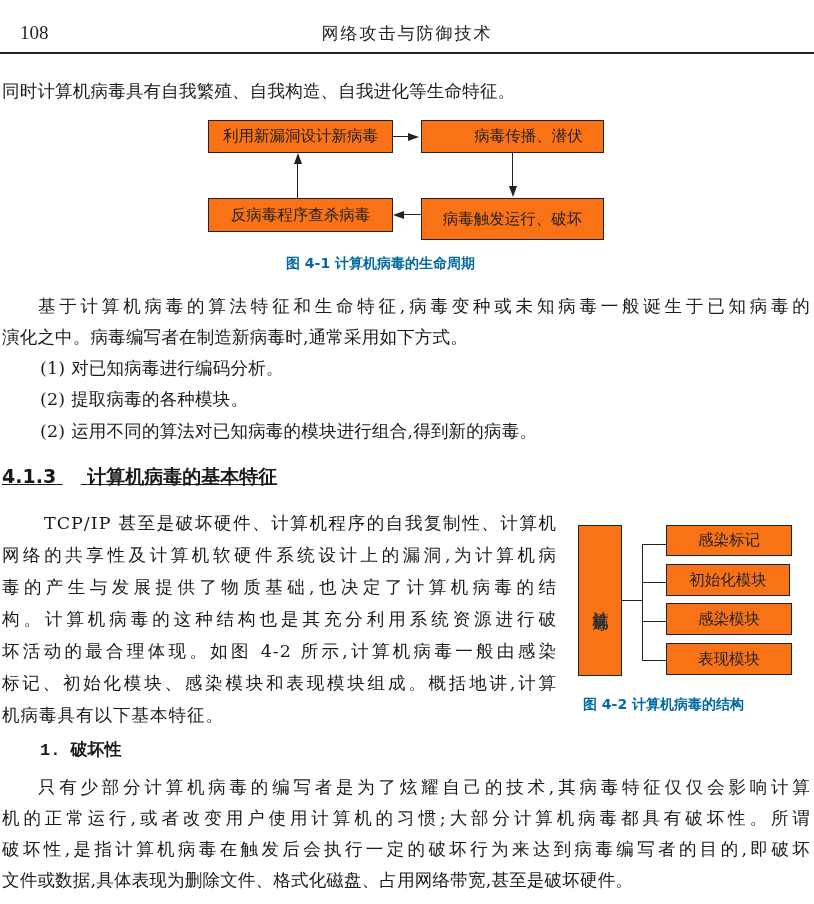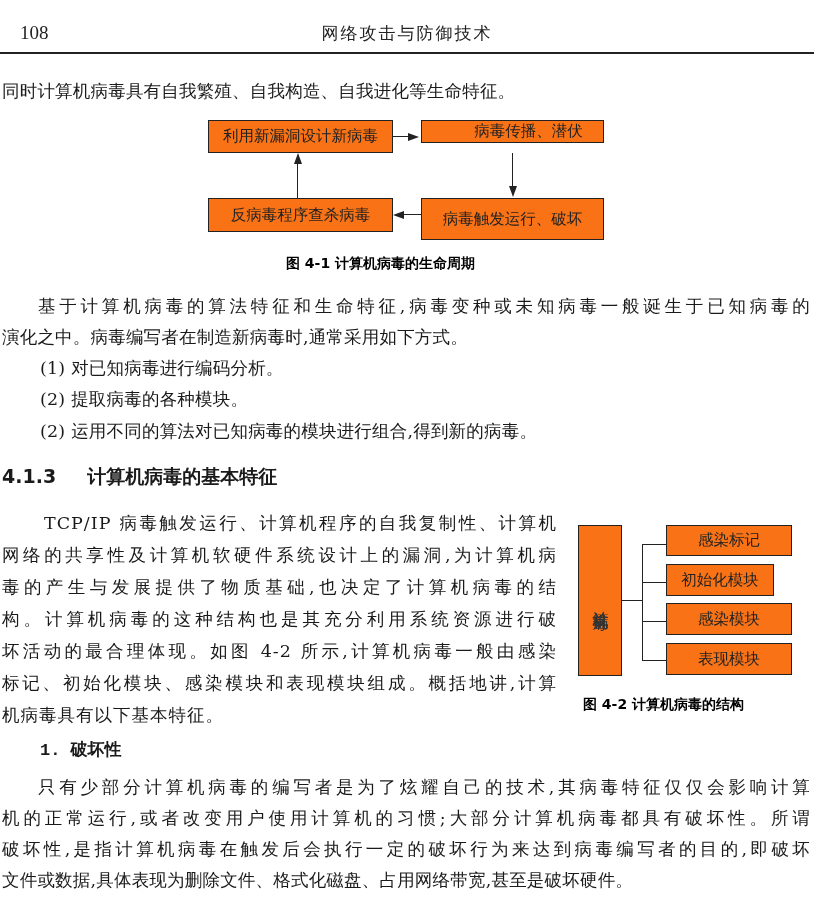--- a/index.html
+++ b/index.html
@@ -7,22 +7,22 @@
     width: 814px; height: 904px; position: relative; overflow: hidden;
     font-family: "DejaVu Serif", "Liberation Serif", serif;
     color: #1a1a1a;
   }
   .abs { position: absolute; }
   .header-num { left: 20px; top: 22px; font-size: 19px; font-family: "Liberation Serif", serif; color: #222; }
   .header-title { left: 0; width: 814px; top: 22px; text-align: center; font-size: 17px; letter-spacing: 2px; color: #222; }
   .header-rule { left: 0; top: 52px; width: 814px; height: 0; border-top: 2px solid #222; }
   .line { font-size: 17.5px; line-height: 31px; white-space: nowrap; letter-spacing: 0.2px; }
   .fig-box { border: 1.5px solid #222; box-sizing: border-box; background: #f97316; display: flex; align-items: center; justify-content: center; font-size: 15.5px; color: #222; white-space: nowrap; }
-  .caption { font-family: "DejaVu Sans", sans-serif; font-weight: bold; font-size: 14px; color: #000000; white-space: nowrap; }
-  .section-title { font-family: "DejaVu Sans", sans-serif; font-weight: bold; font-size: 19px; white-space: nowrap; }
+  .caption { font-family: "DejaVu Sans", sans-serif; font-weight: bold; font-size: 14px; color: #0369a1; white-space: nowrap; }
+  .section-title { font-family: "DejaVu Sans", sans-serif; font-weight: bold; font-size: 19px; white-space: nowrap; text-decoration: underline; }
   .subsection-title { font-family: Liberation Mono, monospace; font-weight: bold; font-size: 17px; white-space: nowrap; }
   .vline { position: absolute; width: 0; border-left: 1.5px solid #222; }
   .hline { position: absolute; height: 0; border-top: 1.5px solid #222; }
   .arrow-r { position: absolute; width: 0; height: 0; border-top: 4px solid transparent; border-bottom: 4px solid transparent; border-left: 11px solid #222; }
   .arrow-l { position: absolute; width: 0; height: 0; border-top: 4px solid transparent; border-bottom: 4px solid transparent; border-right: 11px solid #222; }
   .arrow-u { position: absolute; width: 0; height: 0; border-left: 4px solid transparent; border-right: 4px solid transparent; border-bottom: 11px solid #222; }
   .arrow-d { position: absolute; width: 0; height: 0; border-left: 4px solid transparent; border-right: 4px solid transparent; border-top: 11px solid #222; }
   .vertical-text { writing-mode: vertical-rl; text-orientation: upright; font-size: 16px; letter-spacing: 1px; color: #333; }
   .justify { text-align: justify; text-align-last: justify; }
 </style>
@@ -30,21 +30,21 @@
 <body>
 
 <div class="abs header-num">108</div>
 <div class="abs header-title">网络攻击与防御技术</div>
 <div class="abs header-rule"></div>
 
 <div class="abs line" style="left:2px; top:76px;">同时计算机病毒具有自我繁殖、自我构造、自我进化等生命特征。</div>
 
 <div>
   <div class="abs fig-box" style="left:208px; top:120px; width:185px; height:33px;">利用新漏洞设计新病毒</div>
-  <div class="abs fig-box" style="left:421px; top:120px; width:183px; height:23px;padding-left:32px;">病毒传播、潜伏</div>
+  <div class="abs fig-box" style="left:421px; top:120px; width:183px; height:33px;padding-left:32px;">病毒传播、潜伏</div>
   <div class="abs fig-box" style="left:421px; top:198px; width:183px; height:42px;">病毒触发运行、破坏</div>
   <div class="abs fig-box" style="left:208px; top:198px; width:185px; height:34px;">反病毒程序查杀病毒</div>
 
   <div class="hline" style="left:393px; top:136px; width:18px;"></div>
   <div class="arrow-r" style="left:408px; top:133px;"></div>
 
   <div class="vline" style="left:512px; top:153px; height:34px;"></div>
   <div class="arrow-d" style="left:509px; top:186px;"></div>
 
   <div class="hline" style="left:403px; top:214px; width:18px;"></div>
@@ -62,21 +62,21 @@
 <div class="abs line" style="left:40px; top:353px;">(1) 对已知病毒进行编码分析。</div>
 <div class="abs line" style="left:40px; top:384px;">(2) 提取病毒的各种模块。</div>
 <div class="abs line" style="left:40px; top:416px;">(2) 运用不同的算法对已知病毒的模块进行组合,得到新的病毒。</div>
 
 <div class="abs section-title" style="left:2px; top:464px;">
   <span>4.1.3</span>
   <span style="display:inline-block; width:18px;"></span>
   <span>计算机病毒的基本特征</span>
 </div>
 
-<div class="abs line justify" style="left:2px; top:508px; width:555px; text-indent:42px; letter-spacing:1px;">TCP/IP 病毒触发运行、计算机程序的自我复制性、计算机</div>
+<div class="abs line justify" style="left:2px; top:508px; width:555px; text-indent:42px; letter-spacing:1px;">TCP/IP 甚至是破坏硬件、计算机程序的自我复制性、计算机</div>
 <div class="abs line justify" style="left:2px; top:540px; width:555px; letter-spacing:1px;">网络的共享性及计算机软硬件系统设计上的漏洞,为计算机病</div>
 <div class="abs line justify" style="left:2px; top:572px; width:555px; letter-spacing:1px;">毒的产生与发展提供了物质基础,也决定了计算机病毒的结</div>
 <div class="abs line justify" style="left:2px; top:604px; width:555px; letter-spacing:1px;">构。计算机病毒的这种结构也是其充分利用系统资源进行破</div>
 <div class="abs line justify" style="left:2px; top:636px; width:555px; letter-spacing:1px;">坏活动的最合理体现。如图 4-2 所示,计算机病毒一般由感染</div>
 <div class="abs line justify" style="left:2px; top:668px; width:555px; letter-spacing:1px;">标记、初始化模块、感染模块和表现模块组成。概括地讲,计算</div>
 <div class="abs line" style="left:2px; top:700px; letter-spacing:1px;">机病毒具有以下基本特征。</div>
 
 <div>
   <div class="abs fig-box" style="left:578px; top:525px; width:44px; height:151px;">
     <span class="vertical-text">计算机病毒</span>
@@ -85,21 +85,21 @@
   <div class="hline" style="left:622px; top:600px; width:20px;"></div>
 
   <div class="vline" style="left:642px; top:544px; height:116px;"></div>
 
   <div class="hline" style="left:642px; top:544px; width:25px;"></div>
   <div class="hline" style="left:642px; top:582px; width:25px;"></div>
   <div class="hline" style="left:642px; top:621px; width:25px;"></div>
   <div class="hline" style="left:642px; top:660px; width:25px;"></div>
 
   <div class="abs fig-box" style="left:666px; top:525px; width:126px; height:31px;">感染标记</div>
-  <div class="abs fig-box" style="left:666px; top:564px; width:108px; height:32px;">初始化模块</div>
+  <div class="abs fig-box" style="left:666px; top:564px; width:124px; height:32px;">初始化模块</div>
   <div class="abs fig-box" style="left:666px; top:603px; width:126px; height:32px;">感染模块</div>
   <div class="abs fig-box" style="left:666px; top:643px; width:126px; height:32px;">表现模块</div>
 
   <div class="abs caption" style="left:583px; top:696px;">图 4-2   计算机病毒的结构</div>
 </div>
 
 <div class="abs subsection-title" style="left:40px; top:738px;">1. 破坏性</div>
 
 <div class="abs line justify" style="left:2px; top:772px; width:808px; text-indent:36px;">只有少部分计算机病毒的编写者是为了炫耀自己的技术,其病毒特征仅仅会影响计算</div>
 <div class="abs line justify" style="left:2px; top:803px; width:808px;">机的正常运行,或者改变用户使用计算机的习惯;大部分计算机病毒都具有破坏性。所谓</div>

